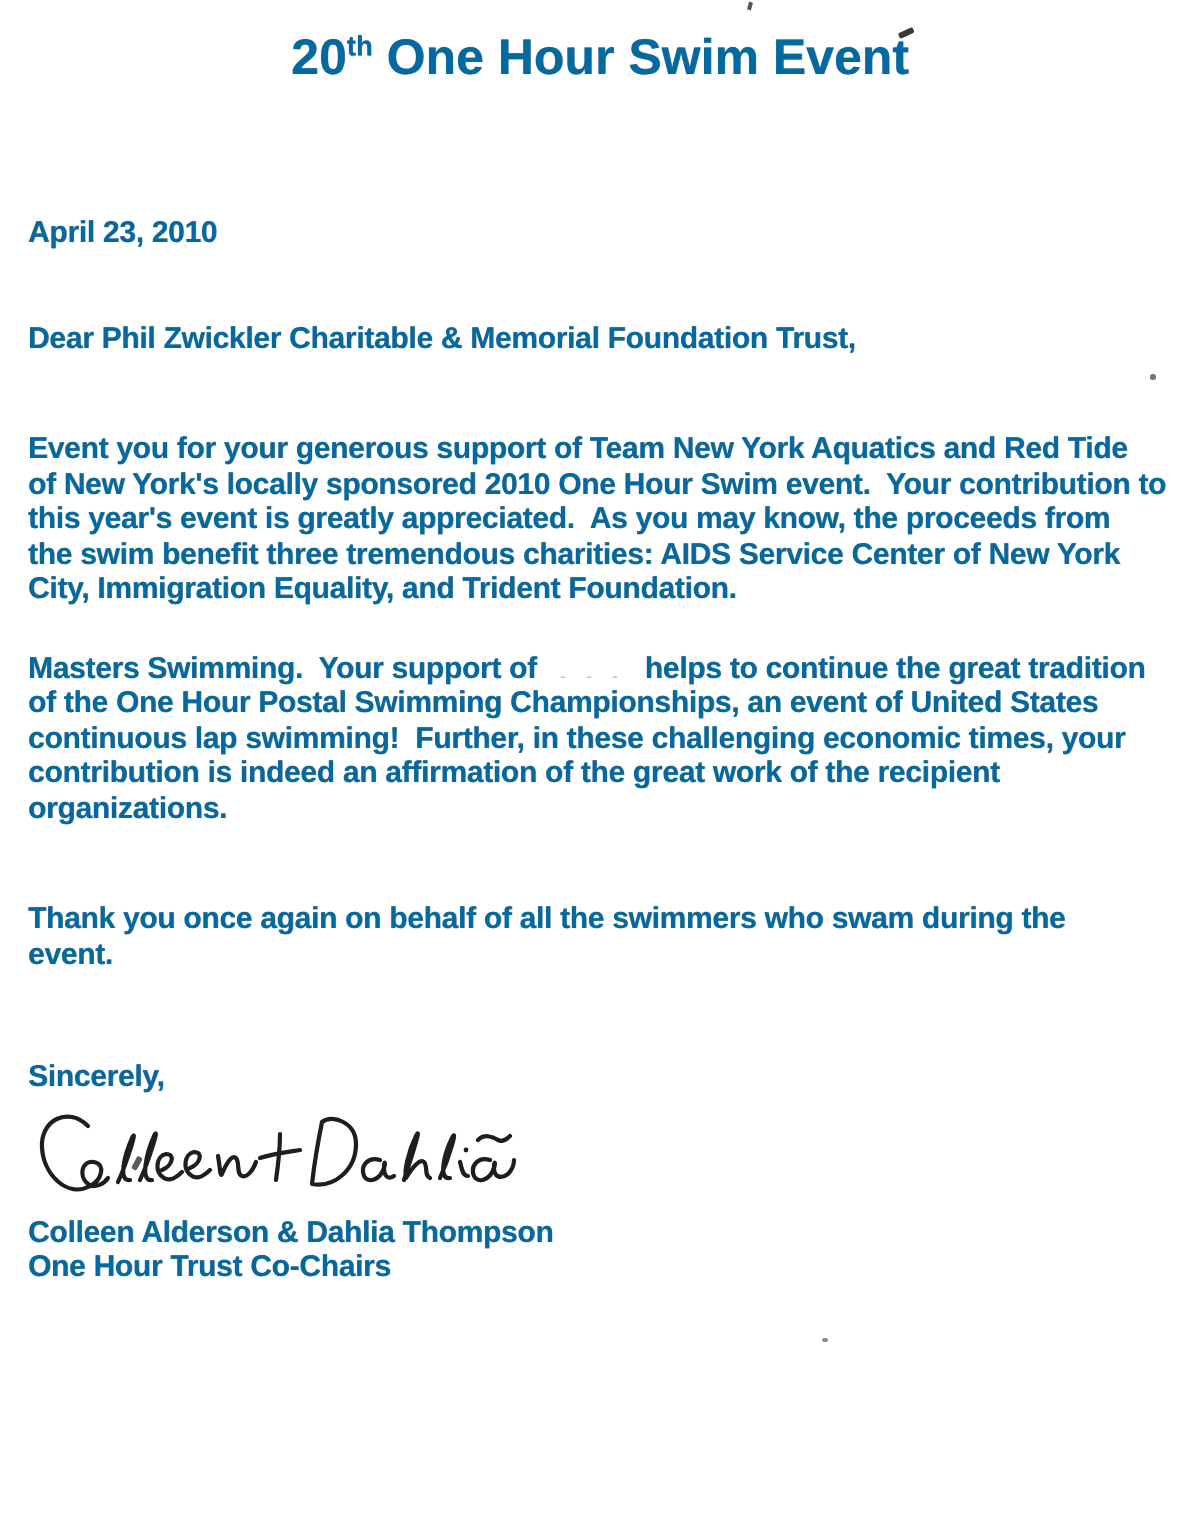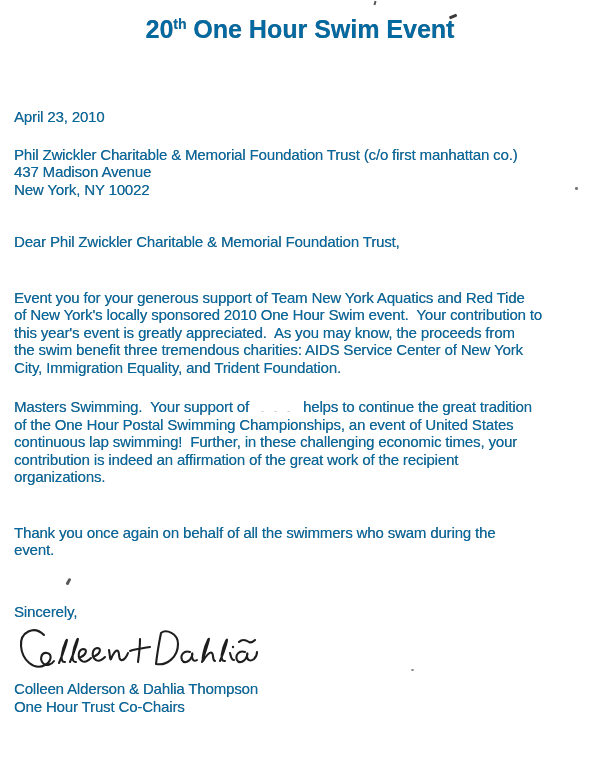--- a/index.html
+++ b/index.html
@@ -23,20 +23,21 @@
     letter-spacing: 0px;
     white-space: pre;
   }
   .title sup { font-size: 0.55em; font-weight: 700; }
   .line {
     display: block;
     white-space: pre;
     font-size: 15px;
     line-height: 17.5px;
     letter-spacing: -0.15px;
+    font-weight: bold;
   }
   .date-line   { margin-top: 64px; }
   .address     { margin-top: 20px; }
   .salutation  { margin-top: 35px; }
   .para-1      { margin-top: 38px; }
   .para-2      { margin-top: 22px; }
   .para-3      { margin-top: 38px; }
   .closing     { margin-top: 44px; }
   .signature   { margin-top: 3px; height: 52px; }
   .signature svg { display: block; }
@@ -62,25 +63,20 @@
 <body>
 
 <div class="page">
 
   <h1 class="title"><span>20</span><sup>th</sup><span> One Hour Swim Event</span></h1>
 
   <div class="content">
 
     <span class="line date-line">April 23, 2010</span>
 
-    <div class="address">
-      <span class="line">Phil Zwickler Charitable &amp; Memorial Foundation Trust (c/o first manhattan co.)</span>
-      <span class="line">437 Madison Avenue</span>
-      <span class="line">New York, NY 10022</span>
-    </div>
 
     <span class="line salutation">Dear Phil Zwickler Charitable &amp; Memorial Foundation Trust,</span>
 
     <div class="para-1">
       <span class="line">Event you for your generous support of Team New York Aquatics and Red Tide</span>
       <span class="line">of New York's locally sponsored 2010 One Hour Swim event.  Your contribution to</span>
       <span class="line">this year's event is greatly appreciated.  As you may know, the proceeds from</span>
       <span class="line">the swim benefit three tremendous charities: AIDS Service Center of New York</span>
       <span class="line">City, Immigration Equality, and Trident Foundation.</span>
     </div>

